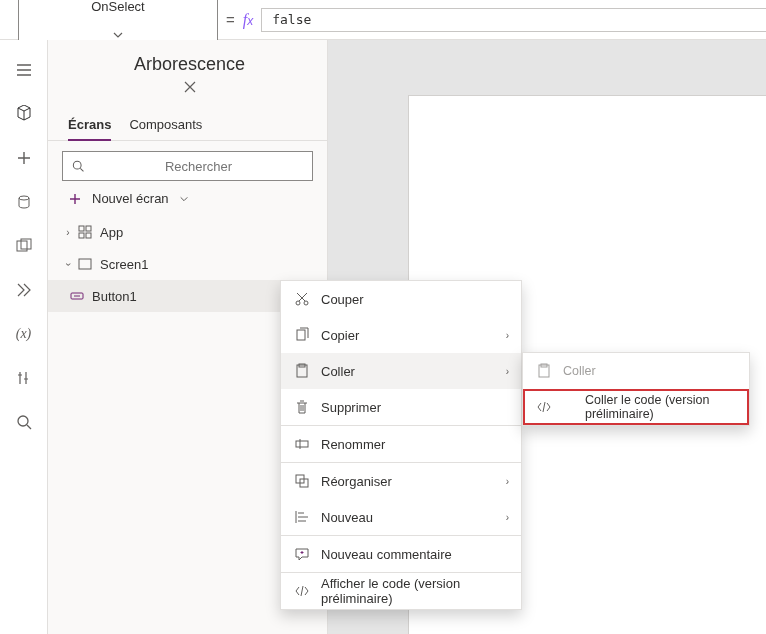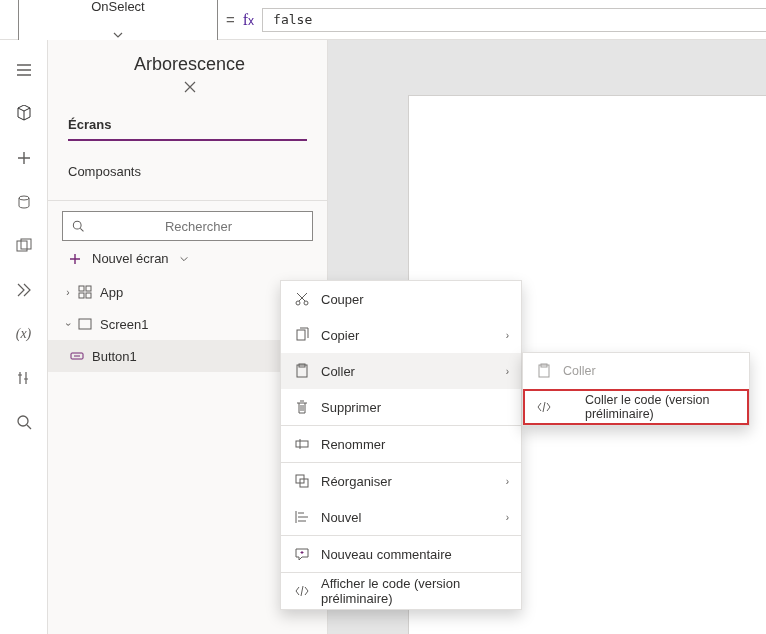--- a/index.html
+++ b/index.html
@@ -3,34 +3,34 @@
 <meta charset="utf-8">
 <style>
   * { box-sizing: border-box; margin: 0; padding: 0; font-family: "Segoe UI", -apple-system, sans-serif; }
   body { background: #faf9f8; color: #323130; font-size: 13px; width: 766px; height: 634px; overflow: hidden; position: relative; }
 
   
   .formula-bar { display: flex; align-items: center; height: 40px; background: #fff; border-bottom: 1px solid #e1dfdd; padding: 0 0 0 18px; gap: 8px; }
   .prop-select { display: flex; align-items: center; justify-content: space-between; width: 200px; height: 44px; border: 1px solid #8a8886; padding: 0 20px; background: #fff; cursor: pointer; flex-direction: column; }
   .prop-select span { font-size: 13px; }
   .equals { font-size: 15px; color: #605e5c; }
-  .fx { font-family: Georgia, serif; font-size: 16px; color: #4c1d95; }
+  .fx { font-style: italic; font-family: Georgia, serif; font-size: 16px; color: #8b5cf6; }
   .formula-input { flex: 1; height: 24px; border: 1px solid #c8c6c4; border-right: none; padding: 0 10px; font-family: Consolas, monospace; font-size: 13px; color: #323130; background: #fff; }
 
   
   .left-rail { position: absolute; left: 0; top: 40px; width: 48px; height: calc(100% - 40px); background: #fff; border-right: 1px solid #e1dfdd; display: flex; flex-direction: column; align-items: center; padding-top: 8px; gap: 0; }
   .rail-btn { width: 48px; height: 44px; display: flex; align-items: center; justify-content: center; cursor: pointer; color: #605e5c; }
   .rail-btn svg { width: 18px; height: 18px; }
 
   
   .tree-panel { position: absolute; left: 48px; top: 40px; width: 280px; height: calc(100% - 40px); background: #faf9f8; border-right: 1px solid #e1dfdd; }
   .tree-header { display: flex; align-items: center; justify-content: space-between; padding: 14px 16px 4px 20px; flex-direction: column; }
   .tree-title { font-size: 18px; font-weight: 400; }
   .close-btn { width: 24px; height: 24px; display: flex; align-items: center; justify-content: center; cursor: pointer; color: #605e5c; }
-  .tabs { display: flex; gap: 18px; padding: 8px 20px 13px 20px; border-bottom: 1px solid #e1dfdd; flex-direction: column; }
+  .tabs { display: flex; gap: 18px; padding: 8px 20px 0 20px; border-bottom: 1px solid #e1dfdd; }
   .tab { padding: 6px 0 8px 0; font-size: 13px; cursor: pointer; color: #323130; position: relative; }
   .tab.active { font-weight: 600; }
   .tab.active::after { content: ""; position: absolute; left: 0; right: 0; bottom: -1px; height: 2px; background: #742774; }
   .search-wrap { padding: 10px 14px 6px 14px; }
   .search-box { display: flex; align-items: center; height: 30px; border: 1px solid #8a8886; background: #fff; padding: 0 8px; gap: 8px; }
   .search-box input { border: none; outline: none; flex: 1; font-size: 13px; background: transparent; text-align: center; }
   .new-screen { display: flex; align-items: center; gap: 10px; padding: 4px 20px 10px 20px; cursor: pointer; color: #323130; font-size: 13px; }
   .tree-list { }
   .tree-row { display: flex; align-items: center; height: 32px; padding: 0 10px 0 0; cursor: pointer; }
   .tree-row.selected { background: #edebe9; }
@@ -268,21 +268,21 @@
       </span>
     <span class="ctx-label">Réorganiser</span>
     <span class="ctx-chevron">›</span>
   </div>
   <div class="ctx-item">
     <span class="ctx-icon">
         <svg viewBox="0 0 16 16">
           <path d="M2 2v12M4 4h6M4 8h10M4 12h8" stroke="#605e5c"></path>
         </svg>
       </span>
-    <span class="ctx-label">Nouvel</span>
+    <span class="ctx-label">Nouveau</span>
     <span class="ctx-chevron">›</span>
   </div>
   <div class="ctx-sep"></div>
   <div class="ctx-item">
     <span class="ctx-icon">
         <svg viewBox="0 0 16 16">
           <path d="M2 3h12v8H8l-3 3v-3H2z" stroke="#605e5c" fill="none"></path>
           <path d="M8 5v3M6.5 6.5h3" stroke="#742774"></path>
         </svg>
       </span>

